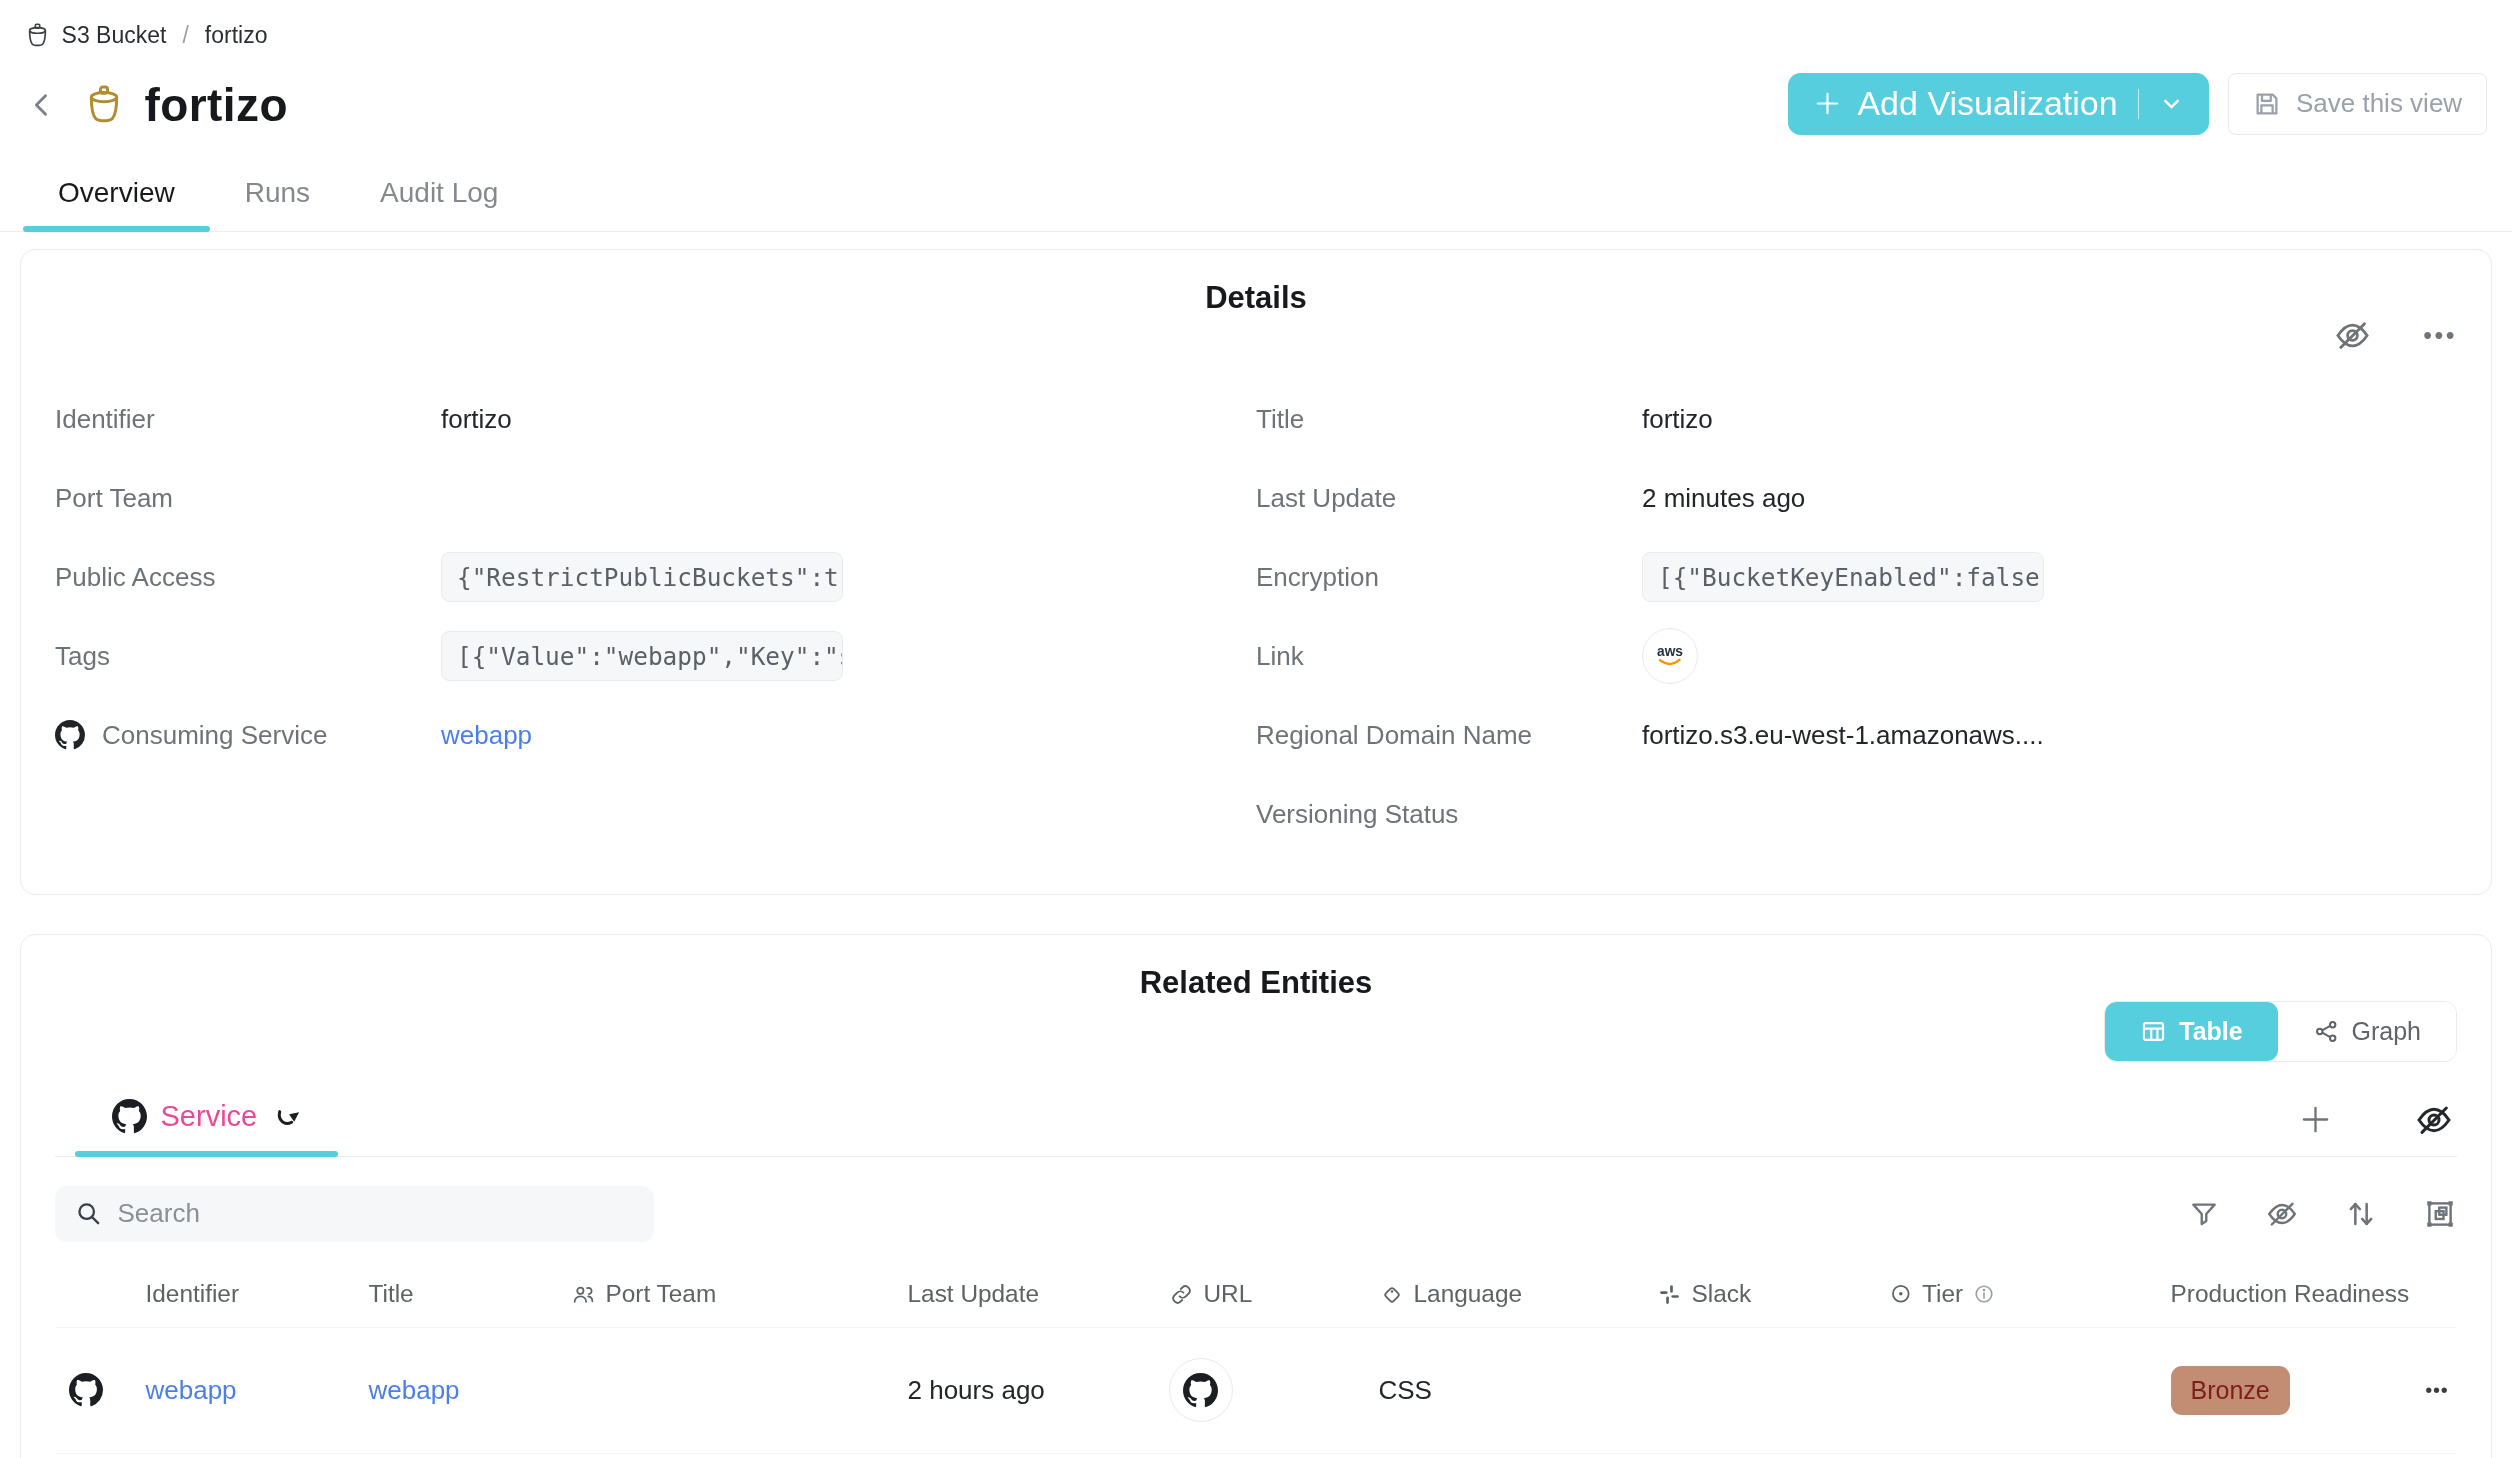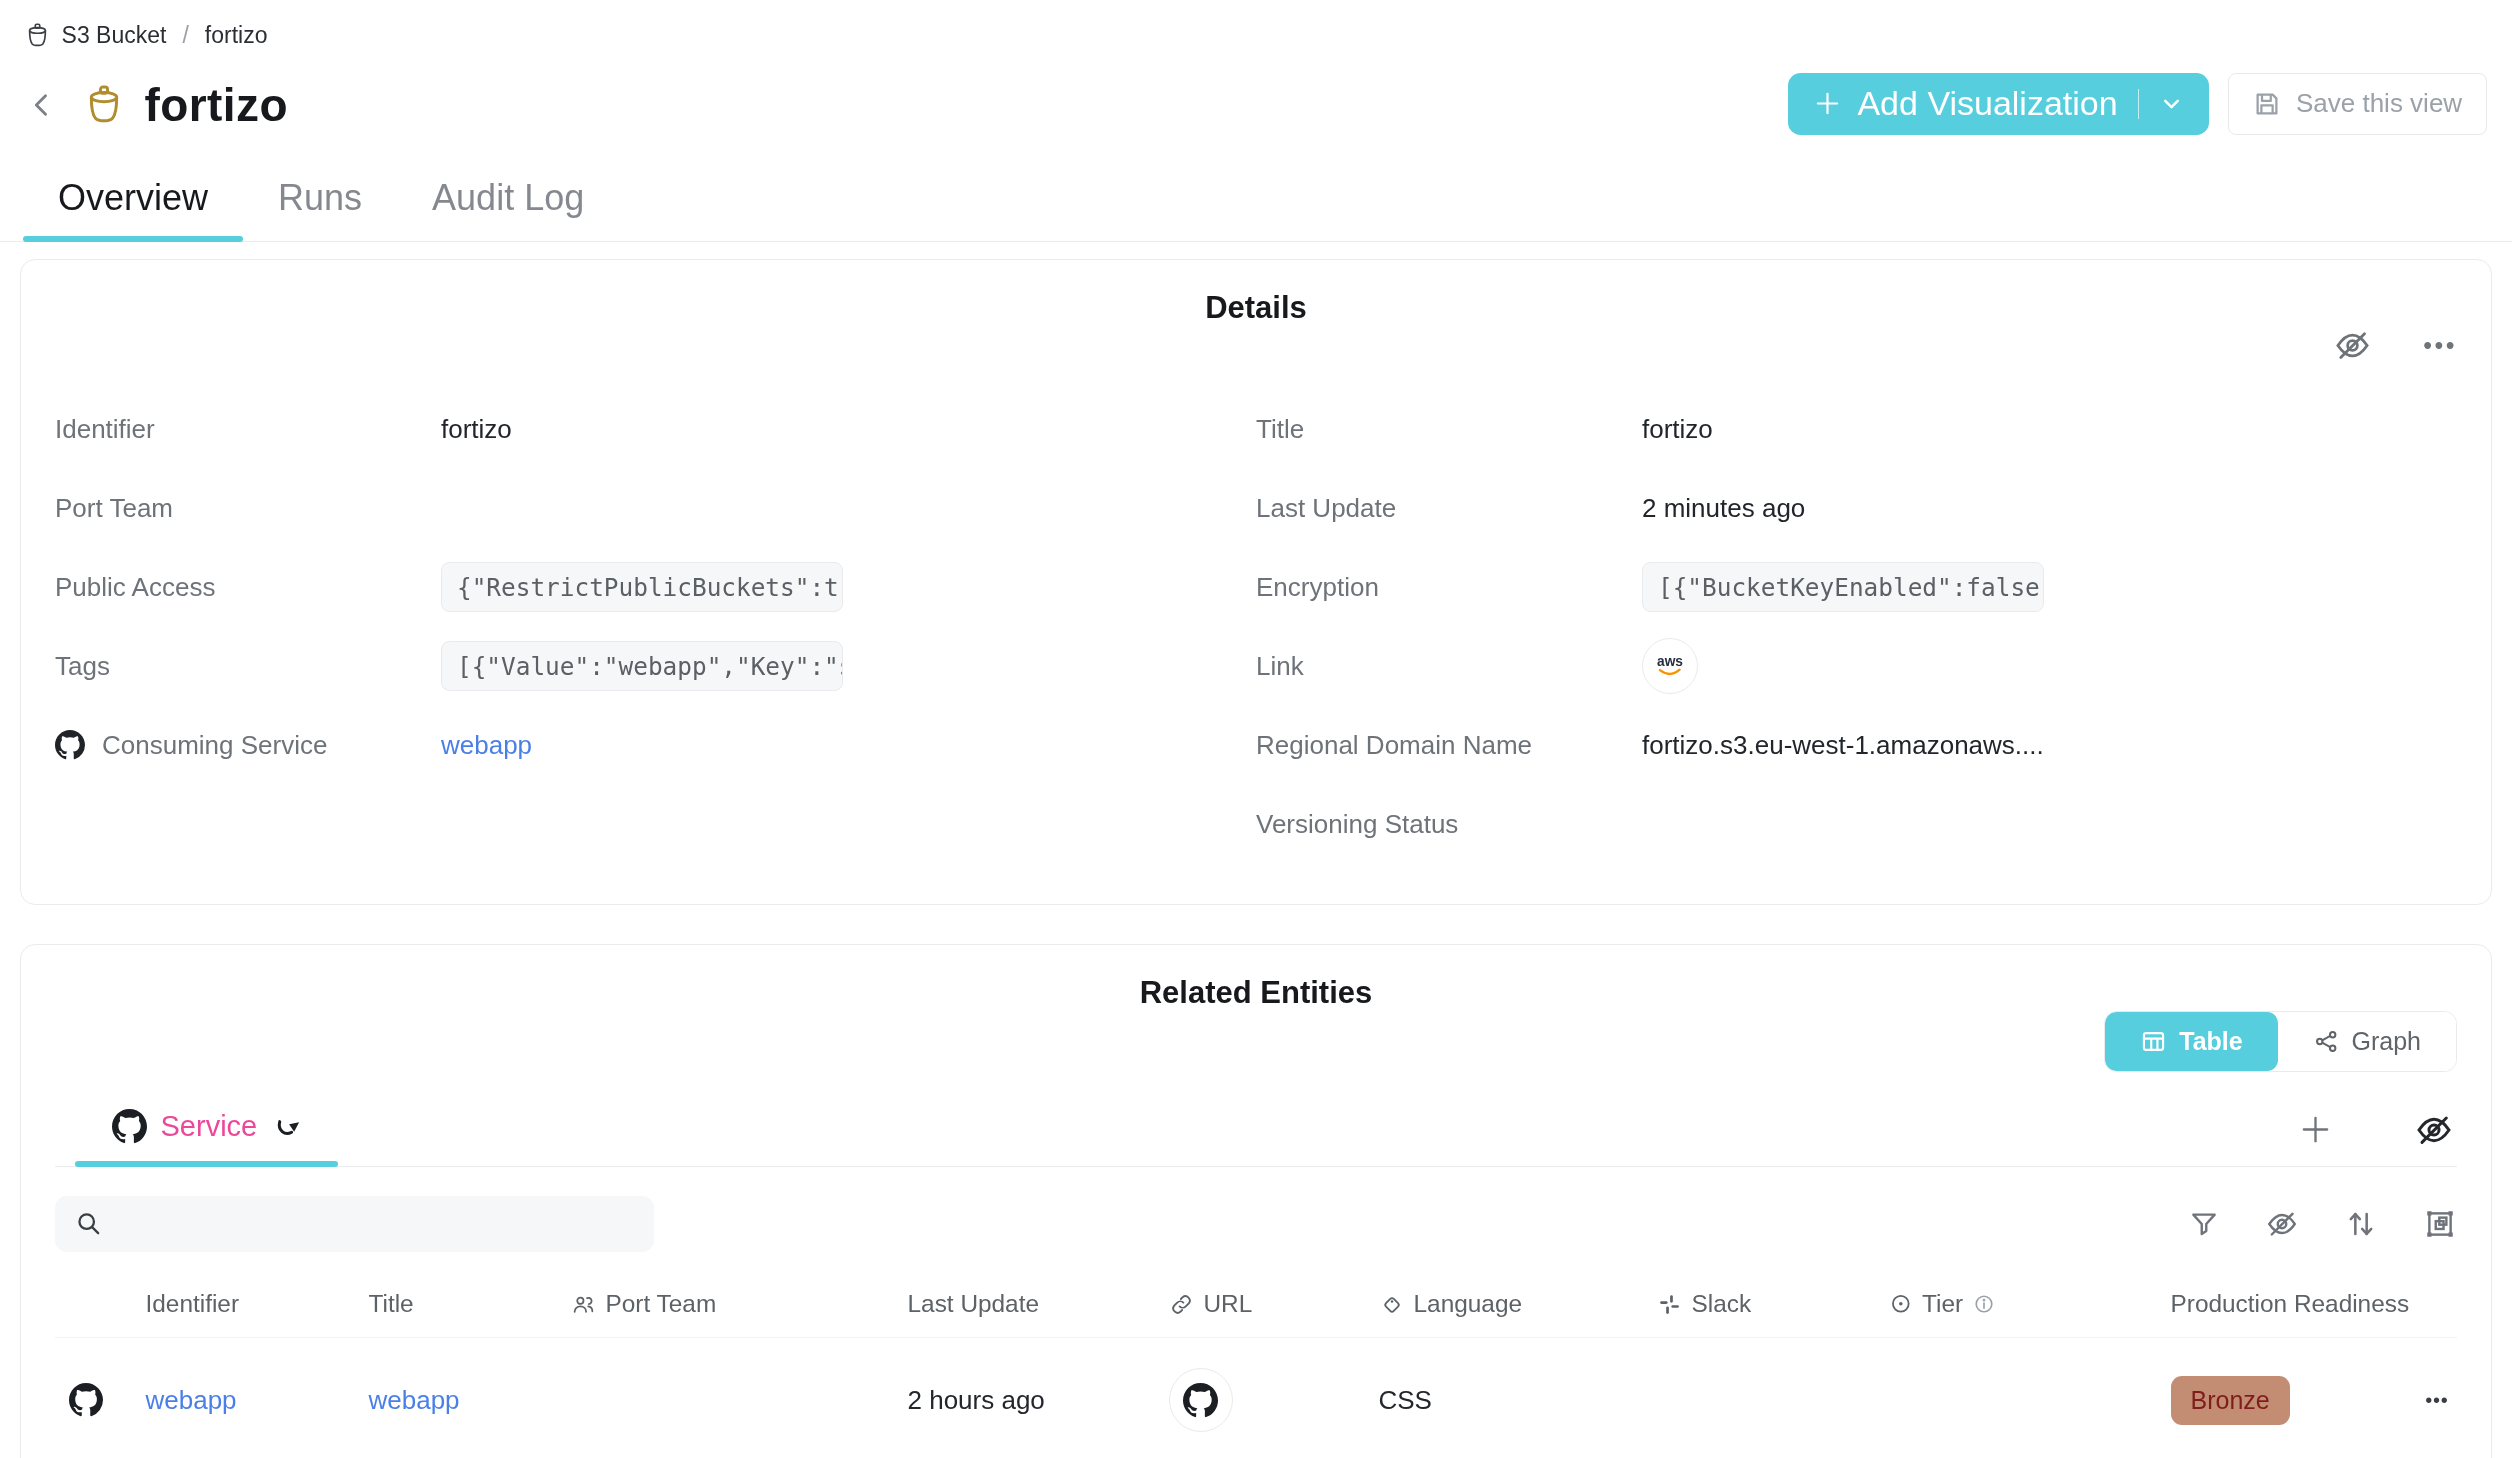--- a/index.html
+++ b/index.html
@@ -38,21 +38,21 @@
   .btn-add{background:var(--accent);border:none;color:#fff;height:62px;border-radius:12.6px;
     display:flex;align-items:center;gap:15px;padding:0 25px;font-size:34px;font-weight:500;
     font-family:"Liberation Sans", sans-serif;cursor:pointer;}
   .btn-add .divider{width:1.7px;height:30px;background:rgba(255,255,255,.65);margin:0 5px;}
   .btn-save{background:#fff;border:1.7px solid #e7e9ec;color:#9aa1a9;height:62px;border-radius:8px;
     display:flex;align-items:center;gap:13.5px;padding:0 23.6px;font-size:26px;
     font-family:"Liberation Sans", sans-serif;cursor:pointer;}
 
   
   .tabs{display:flex;margin-top:25px;border-bottom:1.7px solid var(--line);padding-left:23px;}
-  .tab{font-size:36px;color:#85898f;padding:13.5px 35px 22px;position:relative;cursor:pointer;}
+  .tab{font-size:28px;color:#85898f;padding:13.5px 35px 22px;position:relative;cursor:pointer;}
   .tab.active{color:#17191d;}
   .tab.active::after{content:"";position:absolute;left:0;right:0;bottom:-1.7px;height:5.9px;
     background:var(--accent);border-radius:3.4px;}
 
   
   .card{margin:17px 20px 0;border:1.7px solid var(--border);border-radius:15px;background:#fff;}
   .card.details{padding:30px 34px 40px;}
   .card.related{margin-top:39px;padding:30px 34px 0;height:758px;}
   .card-head{display:flex;align-items:center;flex-direction:column;}
   .card-title{font-size:31px;font-weight:700;color:#17191d;}
@@ -329,20 +329,21 @@
   </div>
 
   <div class="search-row">
     <div class="search-box">
       <span>
         <svg width="29" height="29" viewBox="0 0 24 24" fill="none" stroke="#3a3f45" stroke-width="1.9" stroke-linecap="round">
           <circle cx="10.5" cy="10.5" r="6"></circle>
             <line x1="15.2" y1="15.2" x2="20" y2="20"></line>
         </svg>
       </span>
+      <input placeholder="Search" style="">
     </div>
     <div class="grid-tools">
       <span class="tool">
         <svg width="32" height="32" viewBox="0 0 24 24" fill="none" stroke="#6f747a" stroke-width="1.8" stroke-linejoin="round">
           <path d="M4 5 h16 l-6.3 7 v5.3 l-3.4 2.2 v-7.5 z"></path>
         </svg>
       </span>
       <span class="tool">
         <svg width="34" height="34" viewBox="0 0 24 24" fill="none" stroke="#6f747a" stroke-width="1.7" stroke-linecap="round">
           <path d="M3 12 C6 7.6 9 5.6 12 5.6 s6 2 9 6.4 C18 16.4 15 18.4 12 18.4 S6 16.4 3 12 Z"></path>

